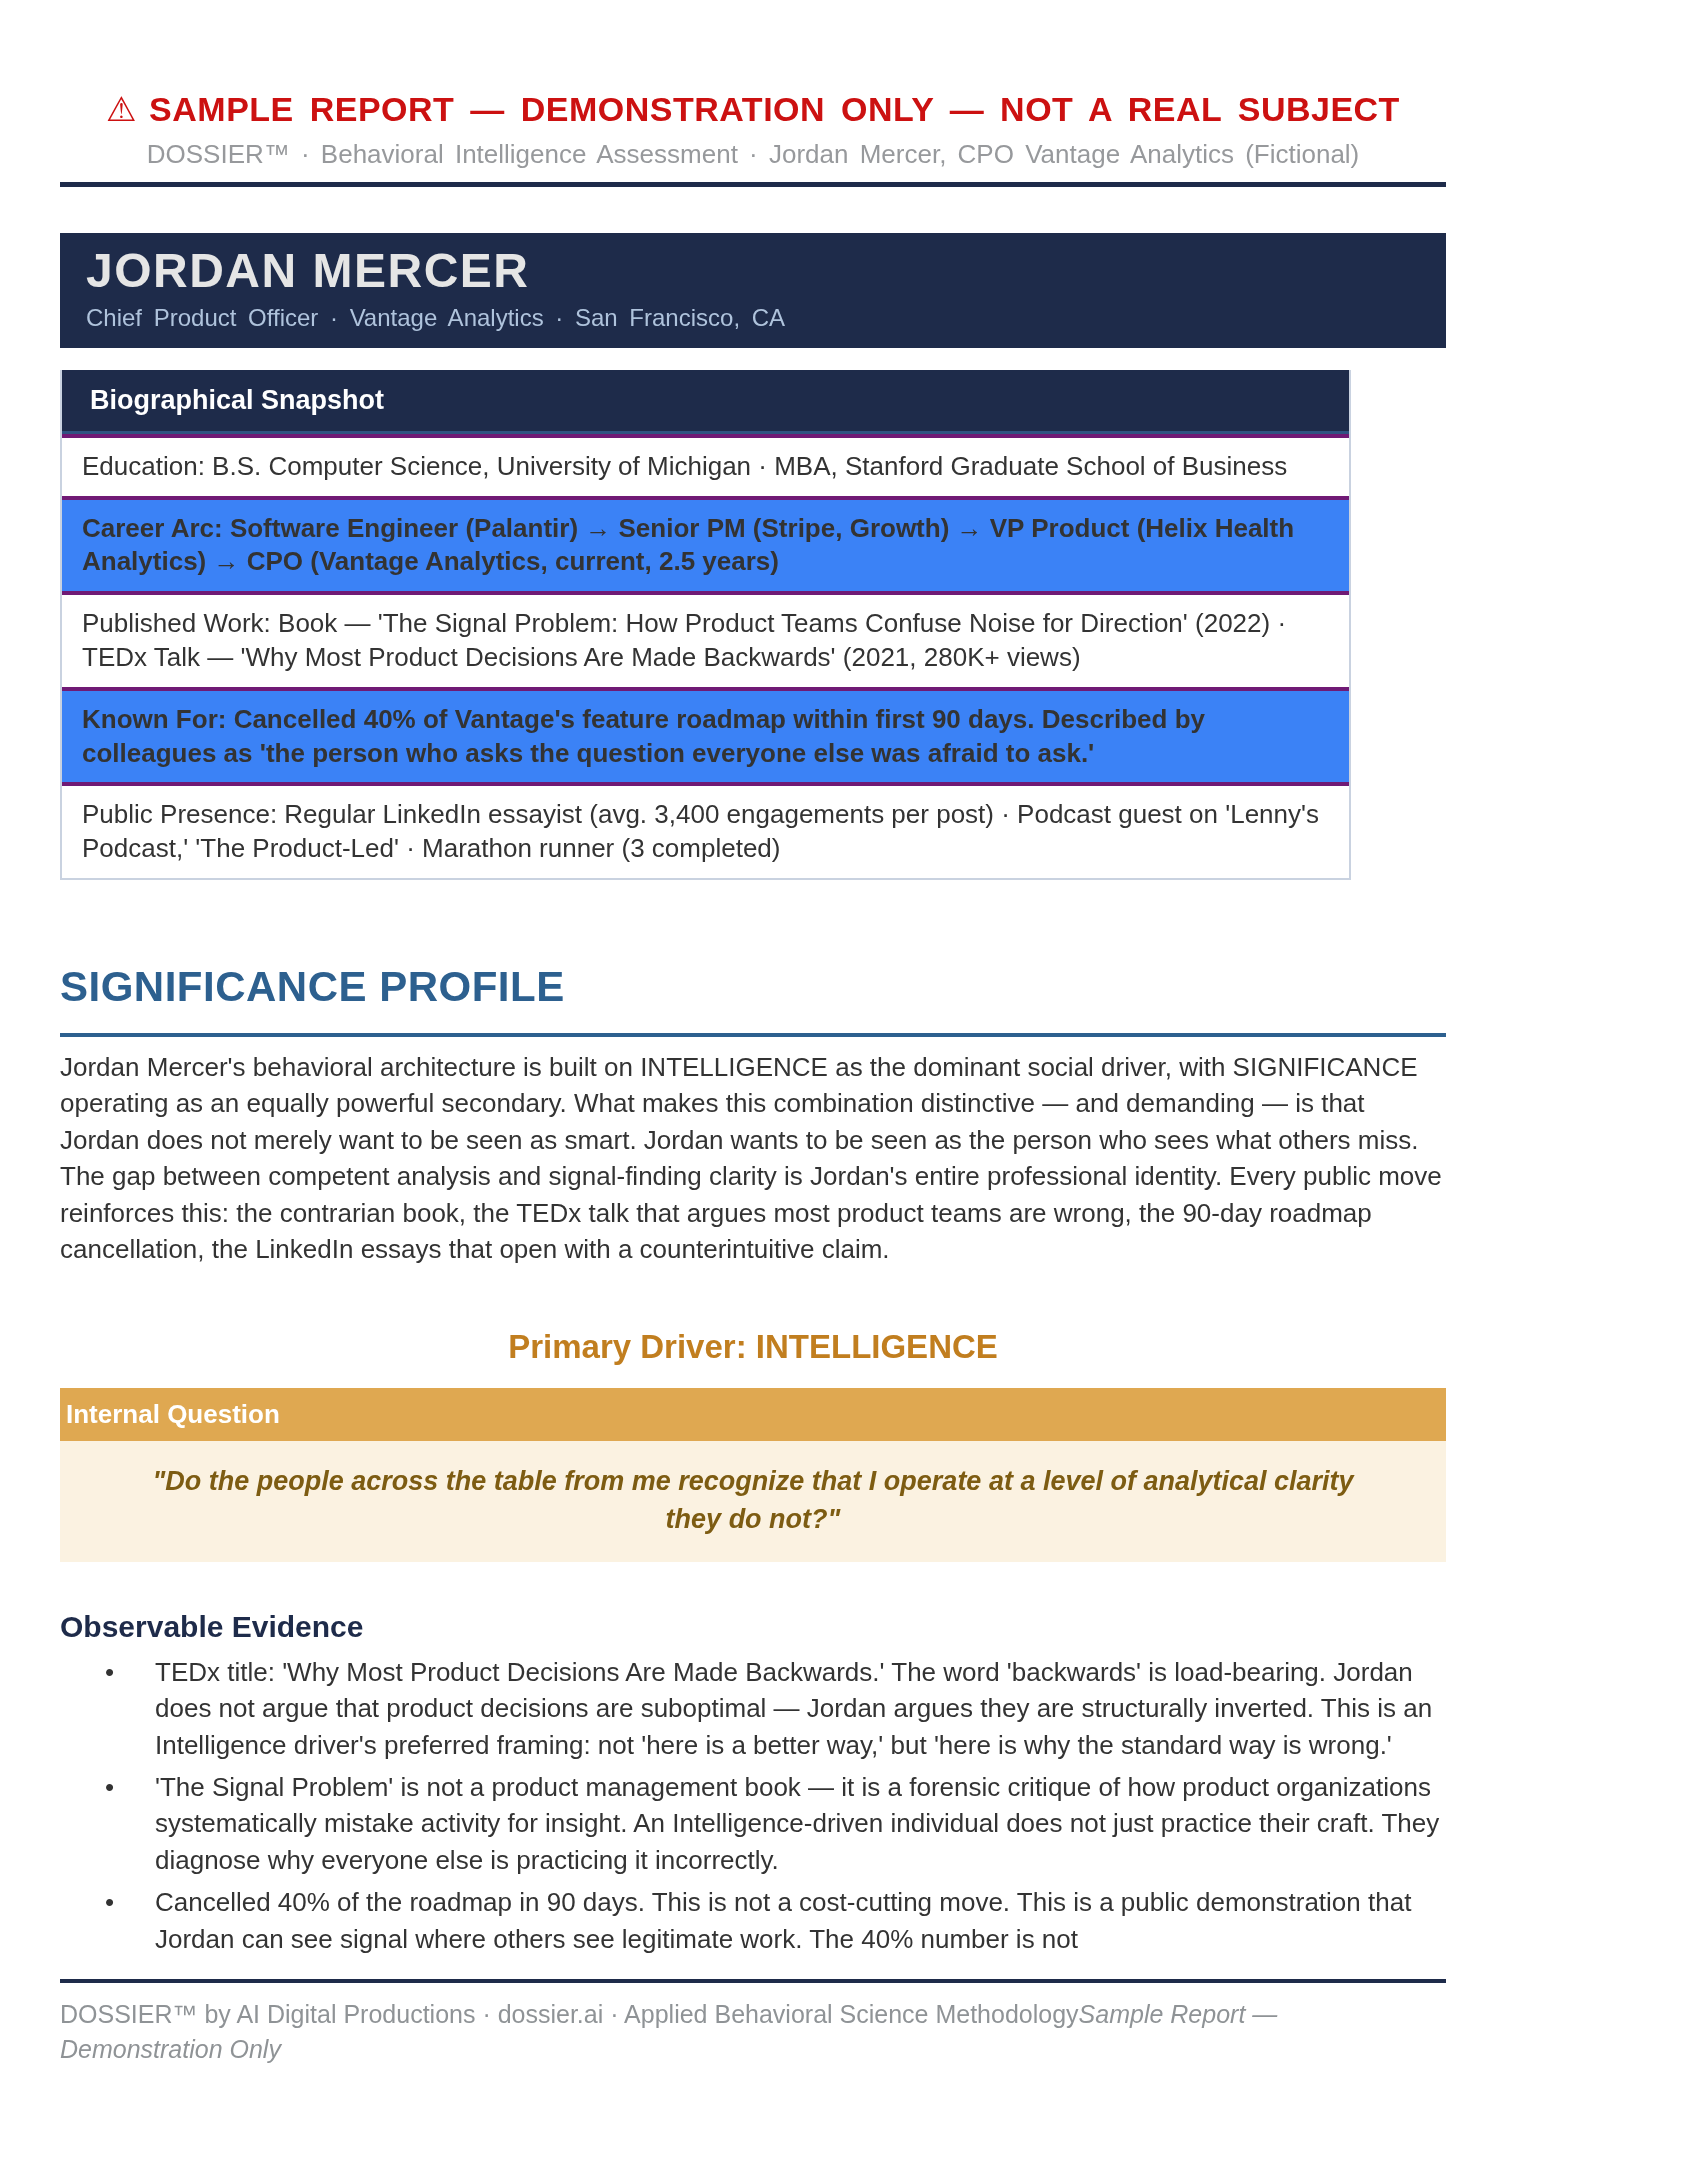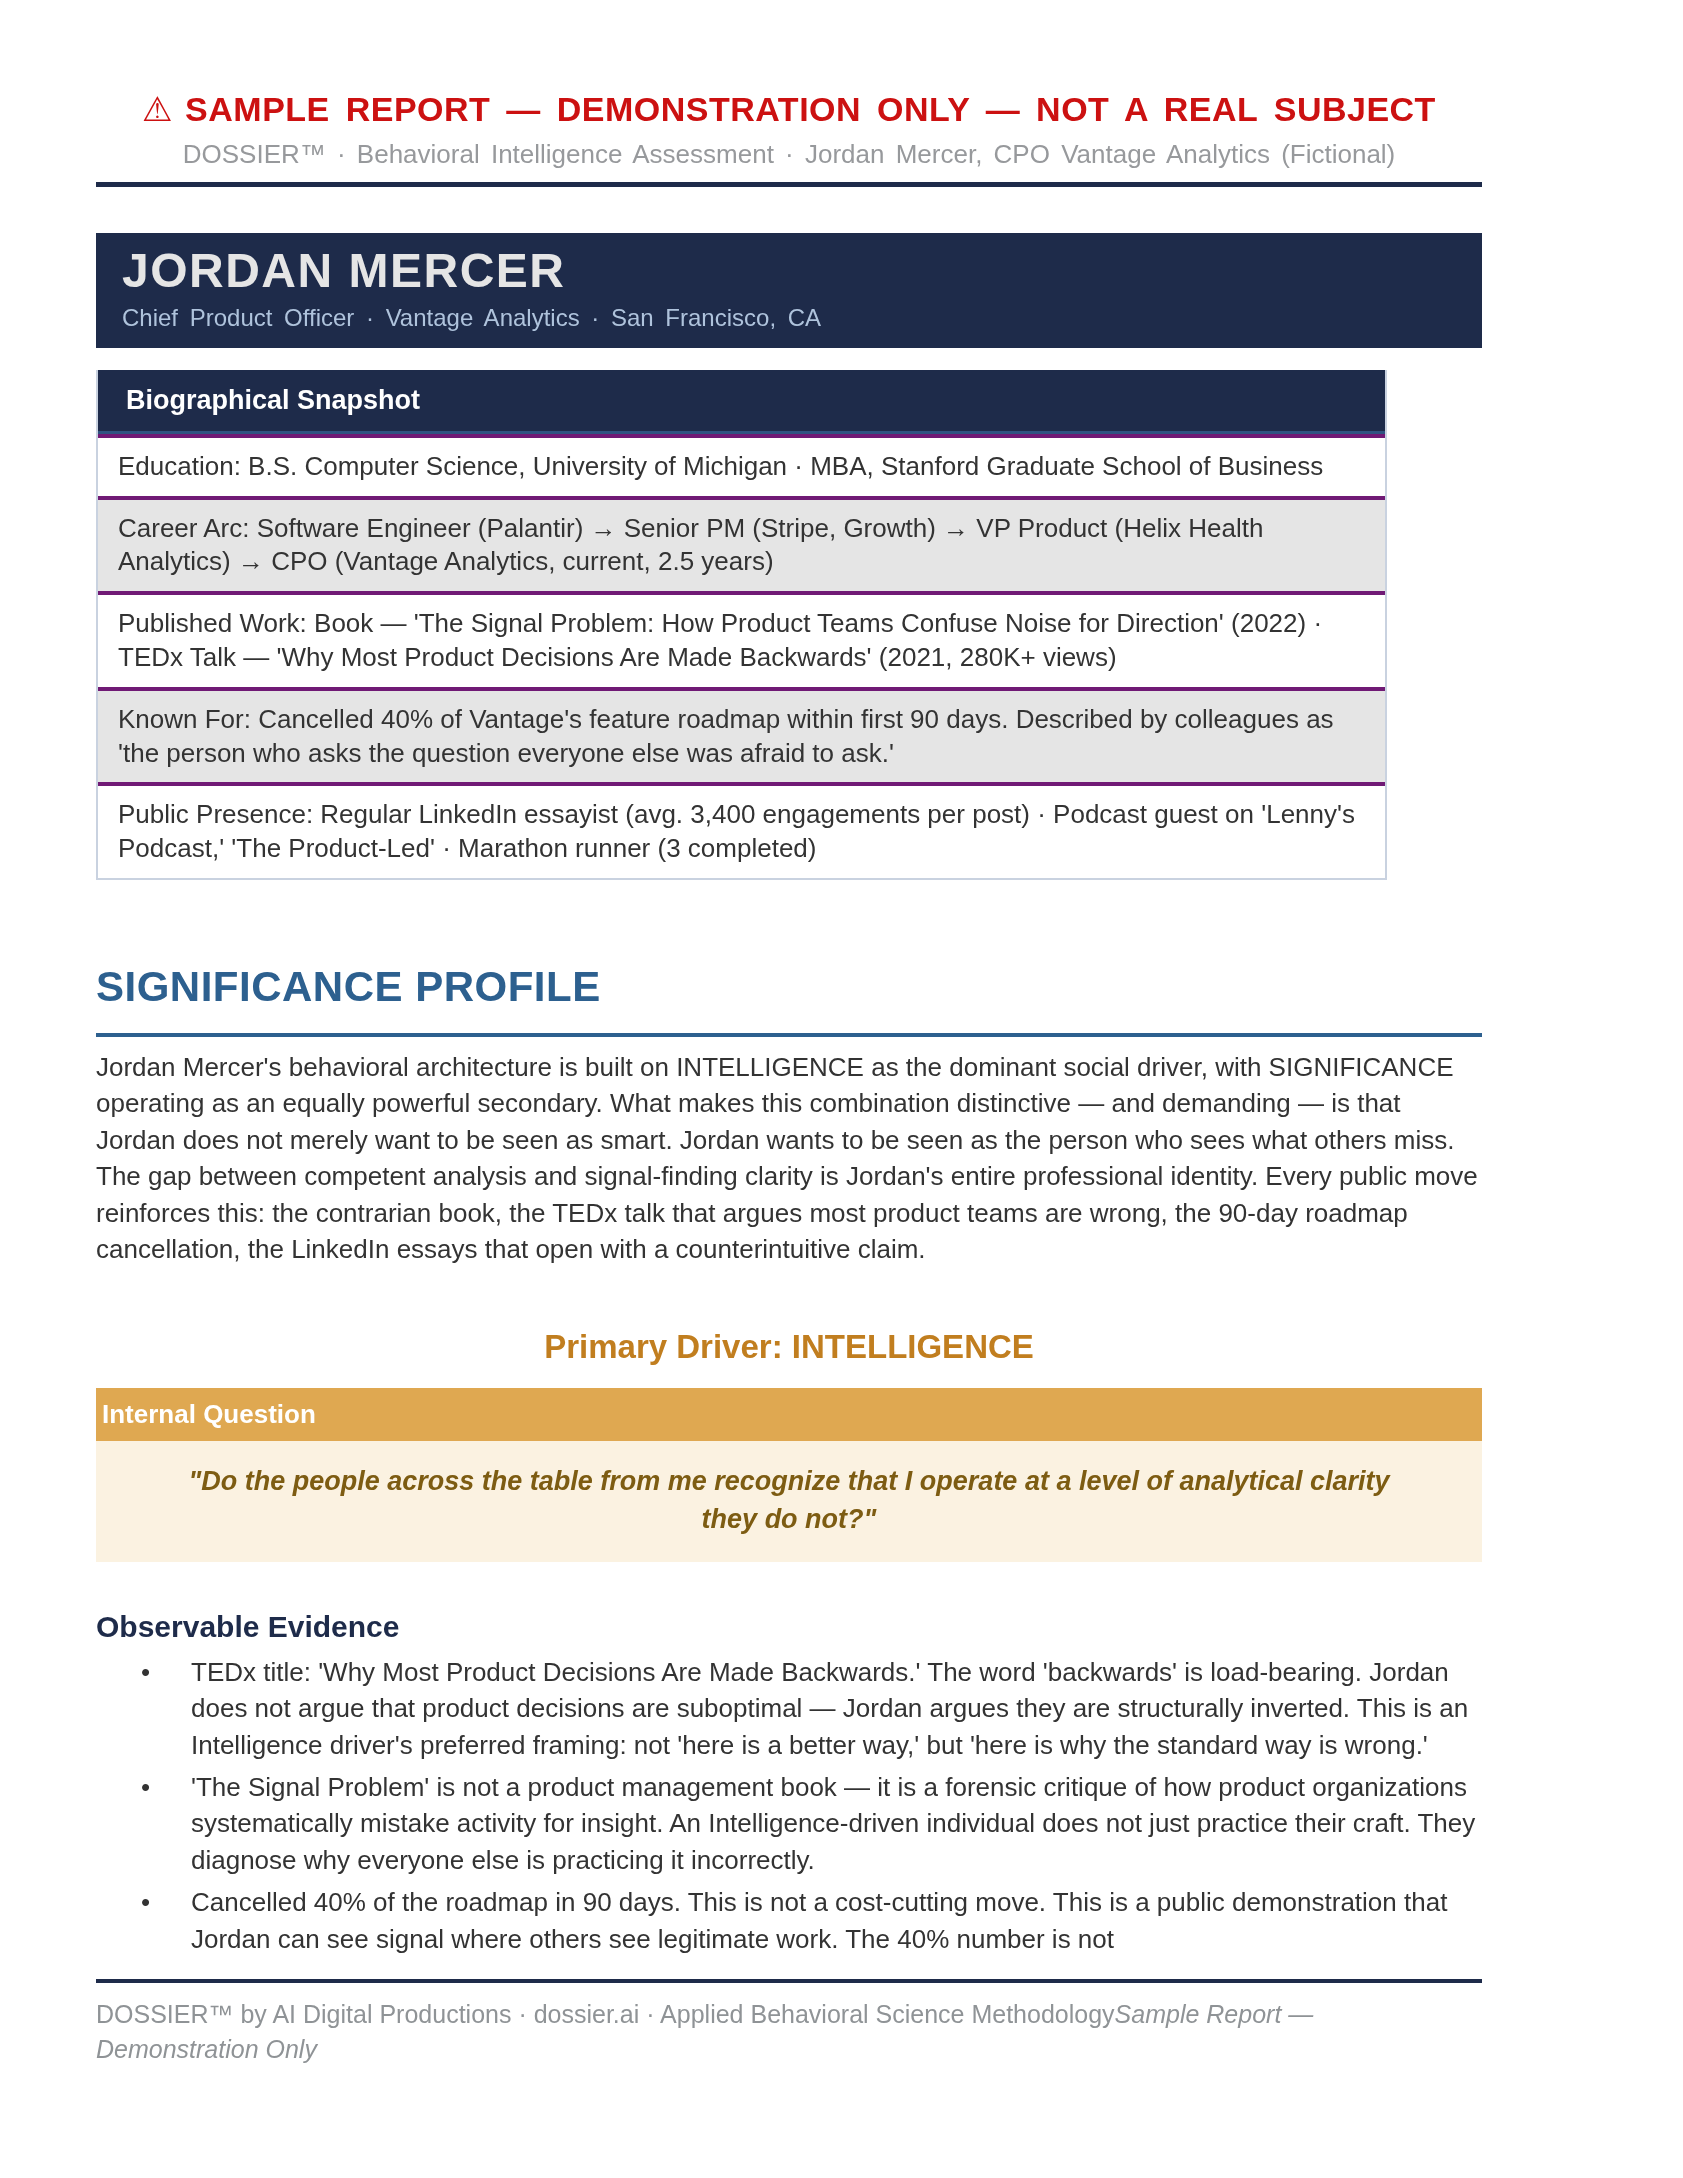--- a/index.html
+++ b/index.html
@@ -8,21 +8,21 @@
     background: #ffffff;
   }
   body {
     width: 1683px;
     height: 2178px;
     overflow: hidden;
     font-family: "Liberation Sans", sans-serif;
     color: #333333;
   }
   .page {
-    margin-left: 96px;
+    margin-left: 60px;
     width: 1386px;
   }
 
   
   .banner { padding-top: 89px; text-align: center; }
   .warning {
     font-size: 34px;
     font-weight: bold;
     color: #CC1111;
     word-spacing: 6px;
@@ -78,21 +78,21 @@
   }
   .bio-row {
     font-size: 26px;
     line-height: 1.3;
     color: #333333;
     padding: 12px 20px;
     background: #ffffff;
     border-top: 4px solid #701a75;
   }
   .bio-row:first-of-type { border-top: none; }
-  .bio-row.alt { background: #e5e5e5; }
+  .bio-row.alt { background: #3b82f6; font-weight: bold; }
 
   
   .section-heading {
     margin: 83px 0 0;
     font-size: 42px;
     letter-spacing: 0.5px;
     color: #2D608F;
     padding-bottom: 22px;
     border-bottom: 4px solid #2D608F;
   }

